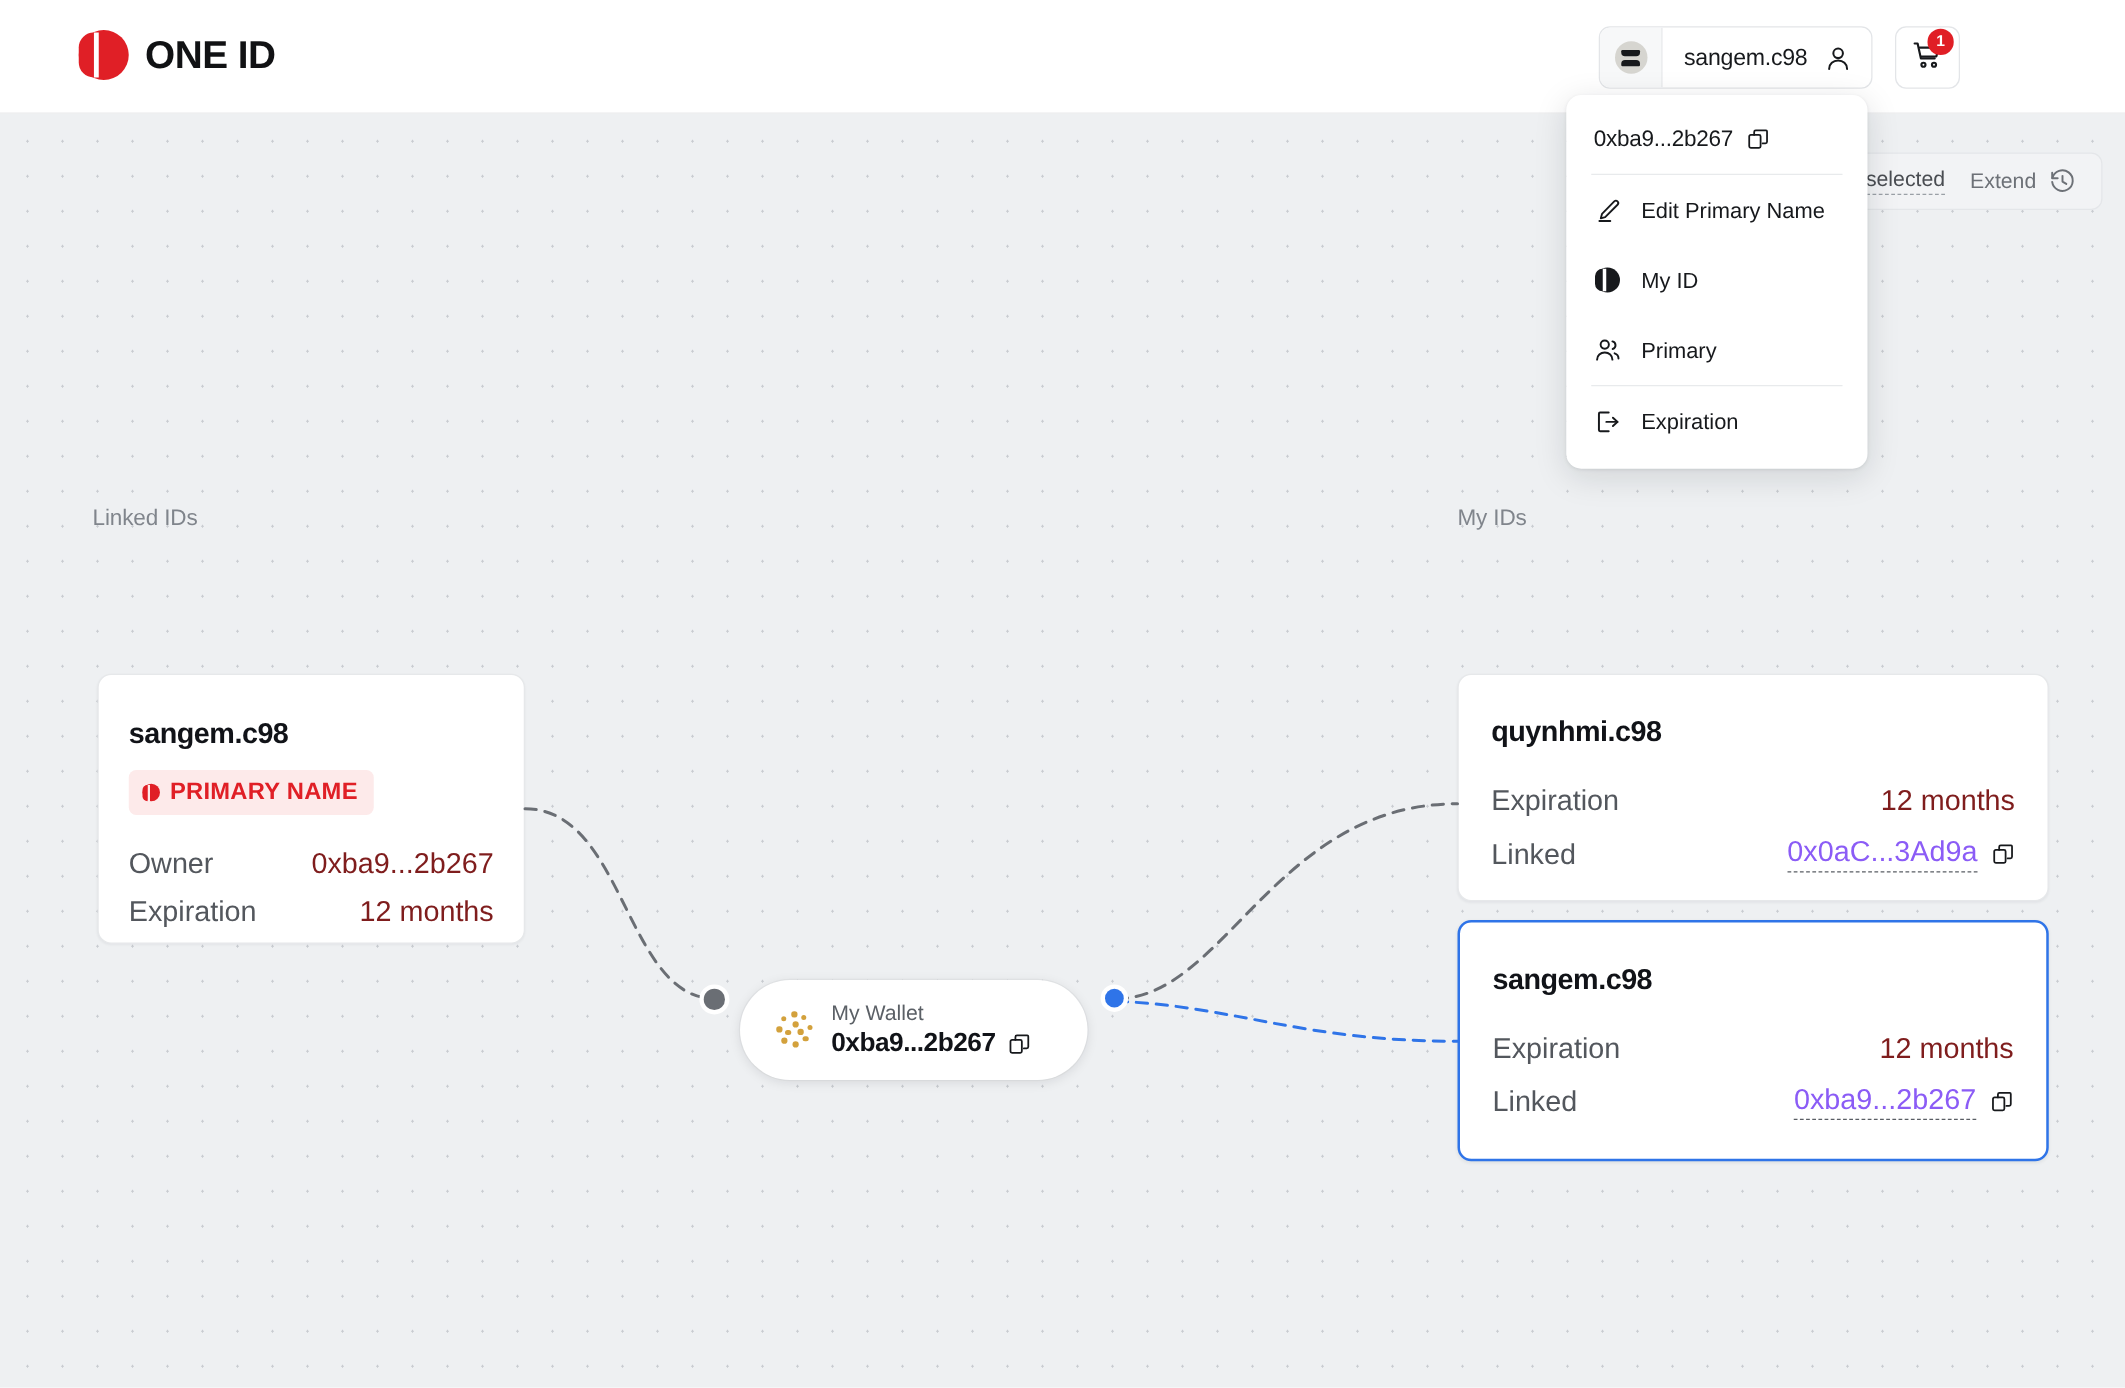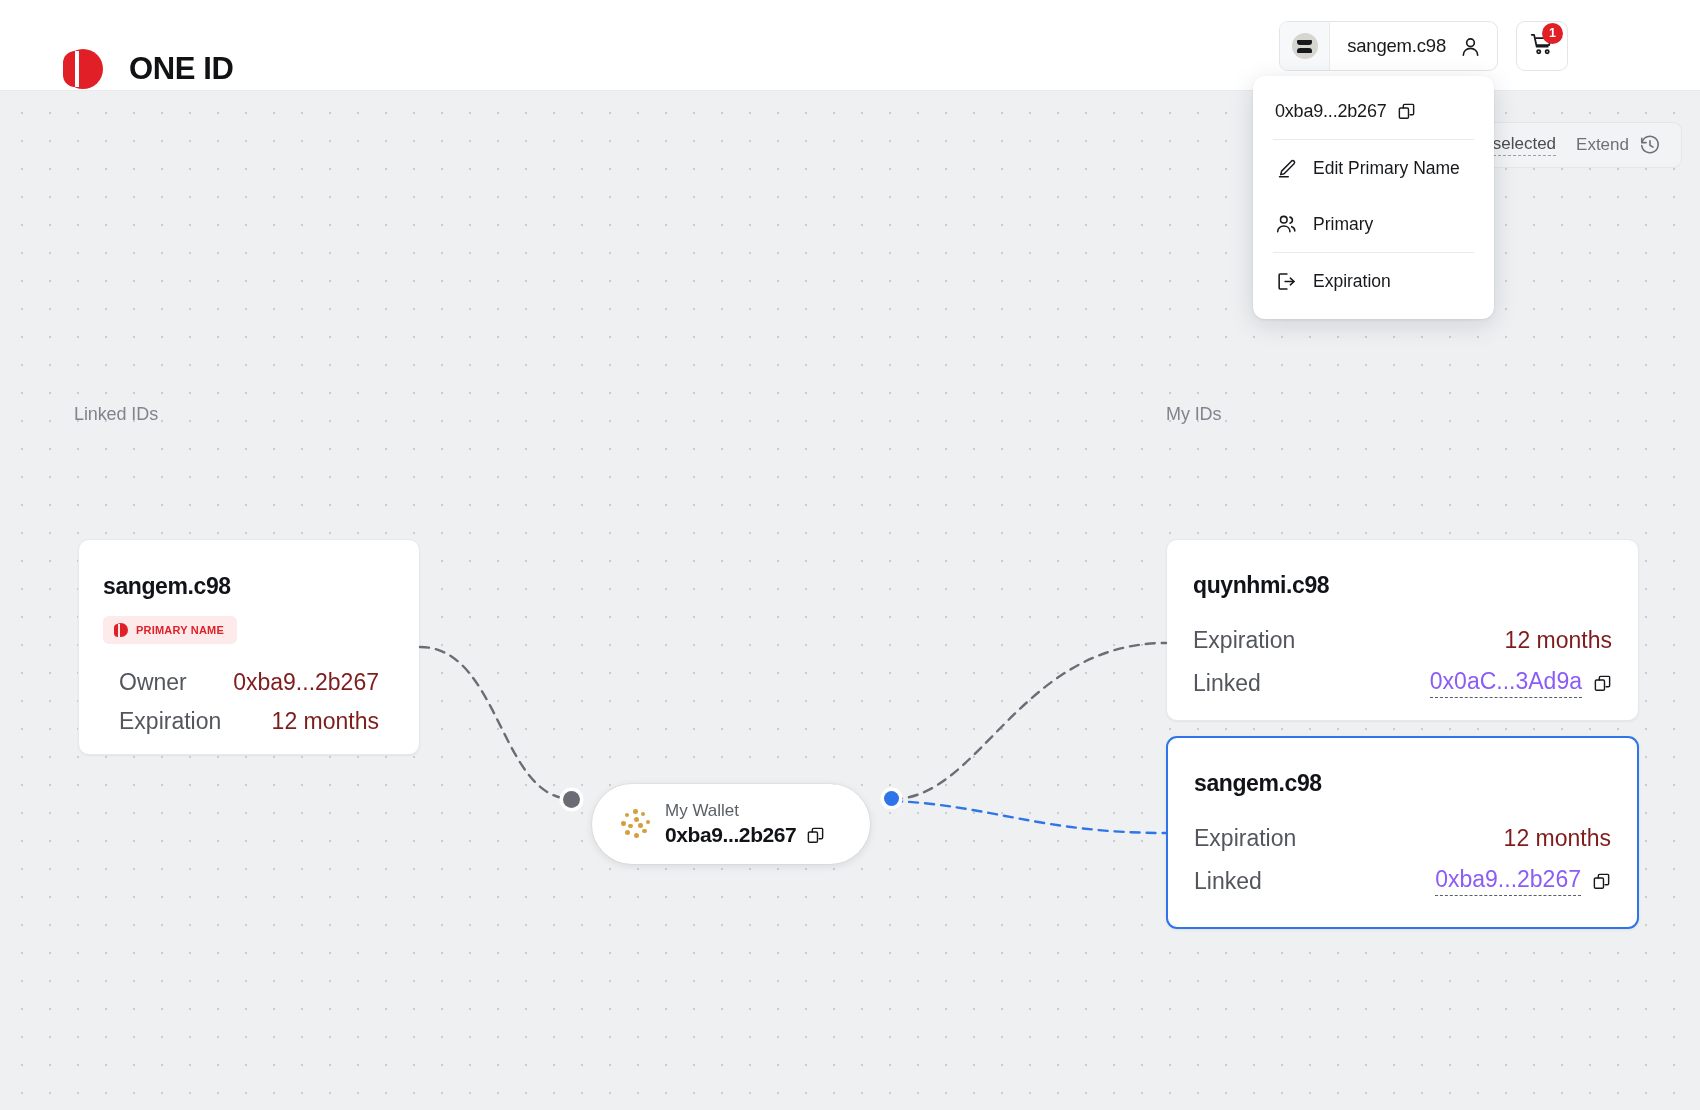--- a/index.html
+++ b/index.html
@@ -14,21 +14,21 @@
   
   .header {
     position: absolute; top: 0; left: 0;
     width: 1700px; height: 91px;
     background: #ffffff;
     border-bottom: 1px solid #e9eaec;
     z-index: 40;
   }
   .logo-wrap {
     position: absolute; left: 63px; top: 24px;
-    display: flex; align-items: center; gap: 26px; margin-top: 25px;
+    display: flex; align-items: center; gap: 13px;
   }
   .logo-mark { width: 40px; height: 40px; position: relative; }
   .logo-mark .circ {
     position: absolute; inset: 0;
     background: #e01f26; border-radius: 50%;
   }
   .logo-mark .slice {
     position: absolute; left: 12px; top: 2px;
     width: 4px; height: 36px; background: #ffffff;
   }
@@ -186,32 +186,32 @@
   }
   #card-left .card-title { margin: 33px 0 0 24px; }
   #card-q .card-title, #card-s .card-title { margin: 32px 0 0 26px; }
 
   .badge {
     display: inline-flex; align-items: center; gap: 8px;
     margin: 16px 0 0 24px;
     background: #fdeaea; color: #e01f26;
     border-radius: 6px;
     padding: 7px 13px 7px 11px;
-    font-size: 11px; font-weight: 700; letter-spacing: 0.2px;
+    font-size: 19px; font-weight: 700; letter-spacing: 0.2px;
   }
   .badge-glyph { width: 14px; height: 14px; position: relative; display:block; }
   .badge-glyph .bc { position: absolute; inset: 0; background: #e01f26; border-radius: 50%; }
   .badge-glyph .bs { position: absolute; left: 4px; top: 0.5px; width: 2px; height: 13px; background: #fdeaea; }
   .badge-glyph .bl { position: absolute; left: 0; top: 0.5px; width: 4px; height: 13px; background: #e01f26; border-radius: 7px 0 0 7px; }
 
   .kv {
     display: flex; justify-content: space-between; align-items: center;
     font-size: 23px; color: #4e5257;
   }
-  #card-left .kv { margin: 0 40px; justify-content: space-between; }
+  #card-left .kv { margin: 0 24px; justify-content: space-between; }
   #card-left .kv.r1 { margin-top: 25px; }
   #card-left .kv.r2 { margin-top: 12px; }
   #card-q .kv, #card-s .kv { margin: 0 26px; }
   #card-q .kv.r1, #card-s .kv.r1 { margin-top: 28px; }
   #card-q .kv.r2, #card-s .kv.r2 { margin-top: 14px; }
   .kv .k { color: #53575d; }
   .kv .v { color: #7f1d1d; }
 
   .linked-val {
     display: flex; align-items: center; gap: 11px;
@@ -416,20 +416,30 @@
   <div class="dd-item">
     <span class="dd-ico">
       <svg width="21" height="21" viewBox="0 0 24 24" fill="none" stroke="#17191c" stroke-width="1.7">
         <path d="M17.6 3.6a2.1 2.1 0 0 1 3 3L9.3 17.9l-4 1.1 1.1-4z" stroke-linejoin="round"></path>
         <path d="M4 21.5h10" stroke-linecap="round"></path>
       </svg>
     </span>
     <span>Edit Primary Name</span>
   </div>
 
+  <div class="dd-item">
+    <span class="dd-ico">
+      <span class="myid-glyph">
+          <span class="mc"></span>
+          <span class="ms"></span>
+          <span class="ml"></span>
+        </span>
+    </span>
+    <span>My ID</span>
+  </div>
 
   <div class="dd-item">
     <span class="dd-ico">
       <svg width="22" height="22" viewBox="0 0 24 24" fill="none" stroke="#17191c" stroke-width="1.7">
         <circle cx="9.6" cy="7.3" r="3.6"></circle>
         <path d="M2.9 20.4c0-3.7 3-6.2 6.7-6.2s6.7 2.5 6.7 6.2" stroke-linecap="round"></path>
         <path d="M16.3 4.5a3.4 3.4 0 0 1 .2 6.6" stroke-linecap="round"></path>
         <path d="M18.2 14.9c2.1.7 3.4 2.4 3.4 4.6" stroke-linecap="round"></path>
       </svg>
     </span>

